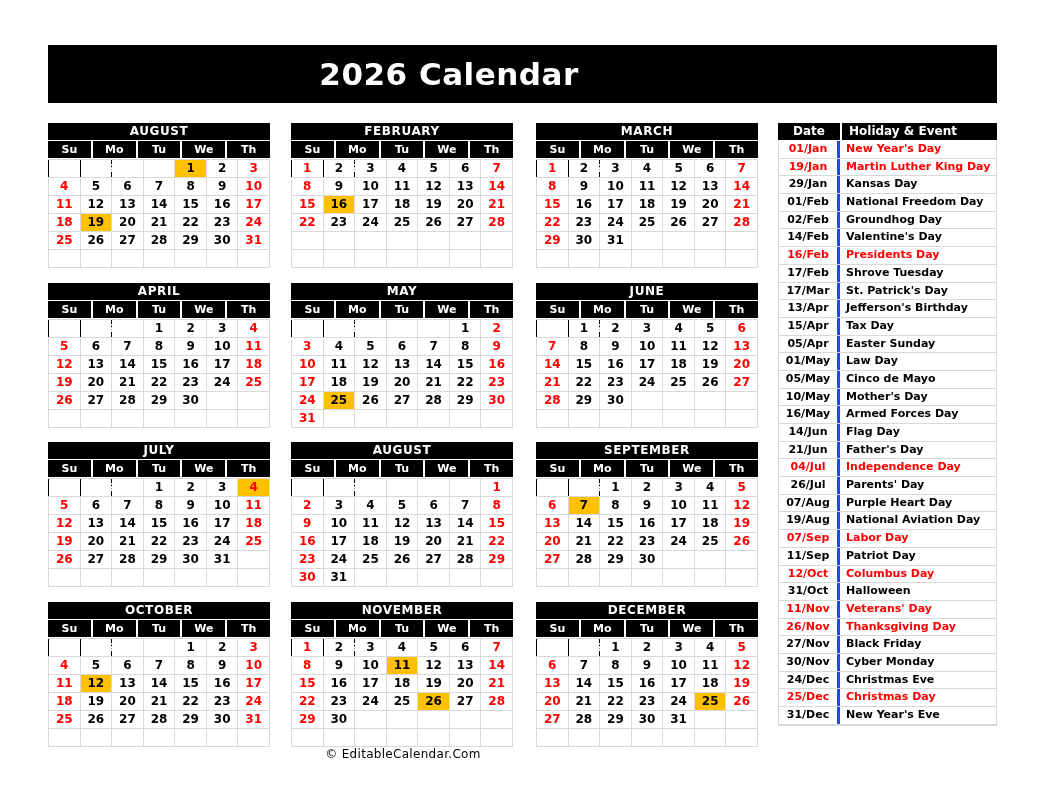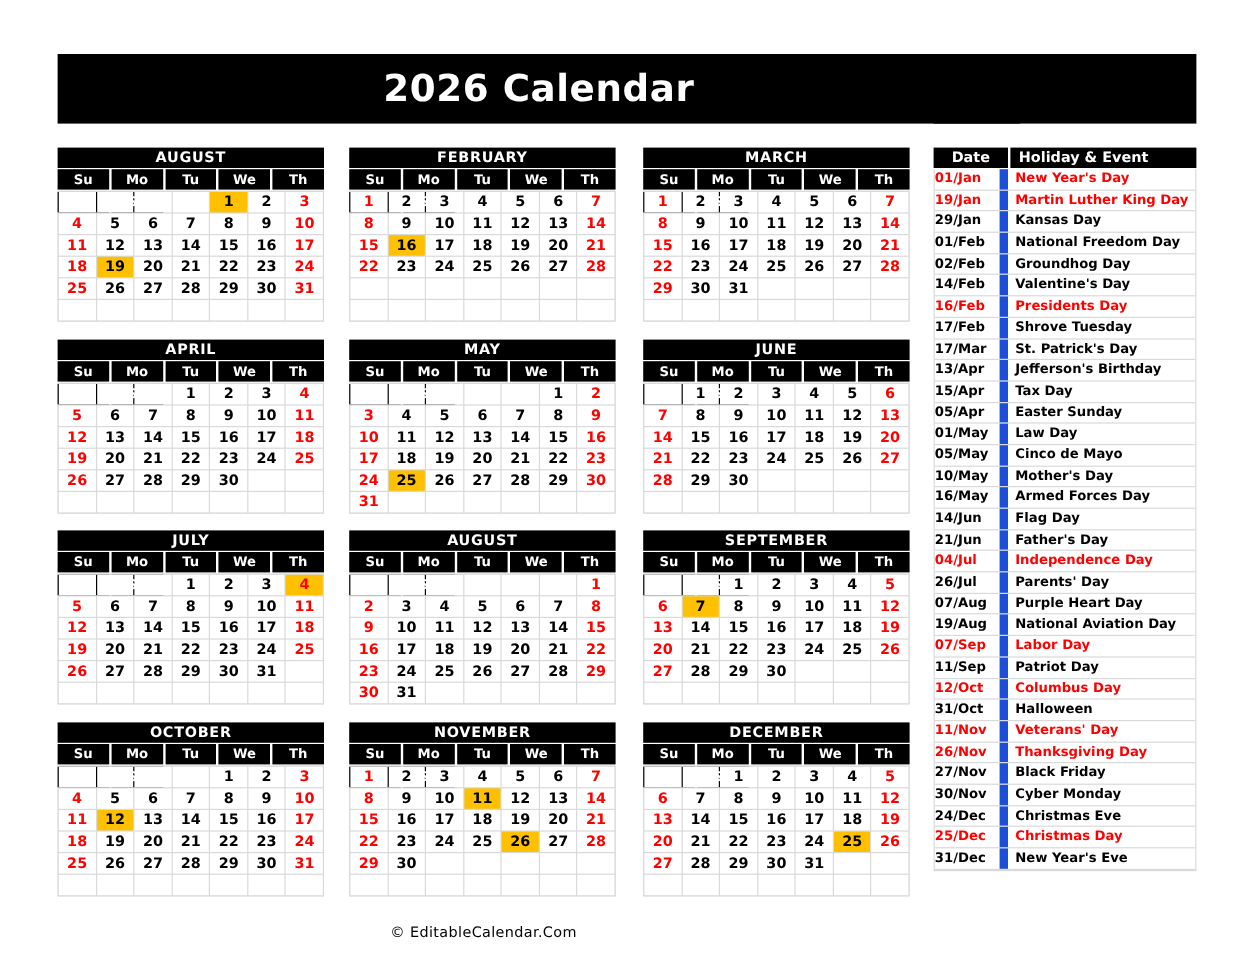--- a/index.html
+++ b/index.html
@@ -39,26 +39,26 @@
   .day.weekend { color:#ff0000; }
   .day.hl { background:#ffc000; }
   .holiday-panel { position:absolute; left:778px; top:123px; width:219px; }
   .h-header { display:grid; grid-template-columns:62px 1fr; gap:2px; height:17px; }
   .h-header > div { background:#000000; color:#ffffff; font-size:12px; font-weight:bold; line-height:17px; }
   .h-date-h { text-align:center; }
   .h-event-h { padding-left:7px; }
   .h-rows { margin-top:1px; border:1px solid #d9d9d9; border-top:none; }
   .h-row { display:grid; grid-template-columns:61px 1fr; height:17.7px; border-bottom:1px solid #d9d9d9; }
   .h-row:last-child { border-bottom:1px solid #d9d9d9; }
-  .h-date { text-align:left; font-size:11px; font-weight:bold; line-height:16.7px; color:#000; border-right:7px solid #1d4ed8; }
+  .h-date { text-align:center; font-size:11px; font-weight:bold; line-height:16.7px; color:#000; border-right:3px solid #1d4ed8; }
   .h-event { padding-left:6px; font-size:11px; font-weight:bold; line-height:16.7px; color:#000; white-space:nowrap; overflow:hidden; }
   .h-row.red .h-date, .h-row.red .h-event { color:#ff0000; }
   .footer {
     position:absolute; left:48px; top:747px; width:710px; text-align:center;
-    font-size:12px; color:#000000; letter-spacing:0.3px;margin-top:23px;
+    font-size:12px; color:#000000; letter-spacing:0.3px;
   }
 </style>
 </head>
 <body>
 
 <div class="page">
   <div class="title-bar">
     <span class="title-text">2026 Calendar</span>
   </div>
   <div class="right-box"></div>

